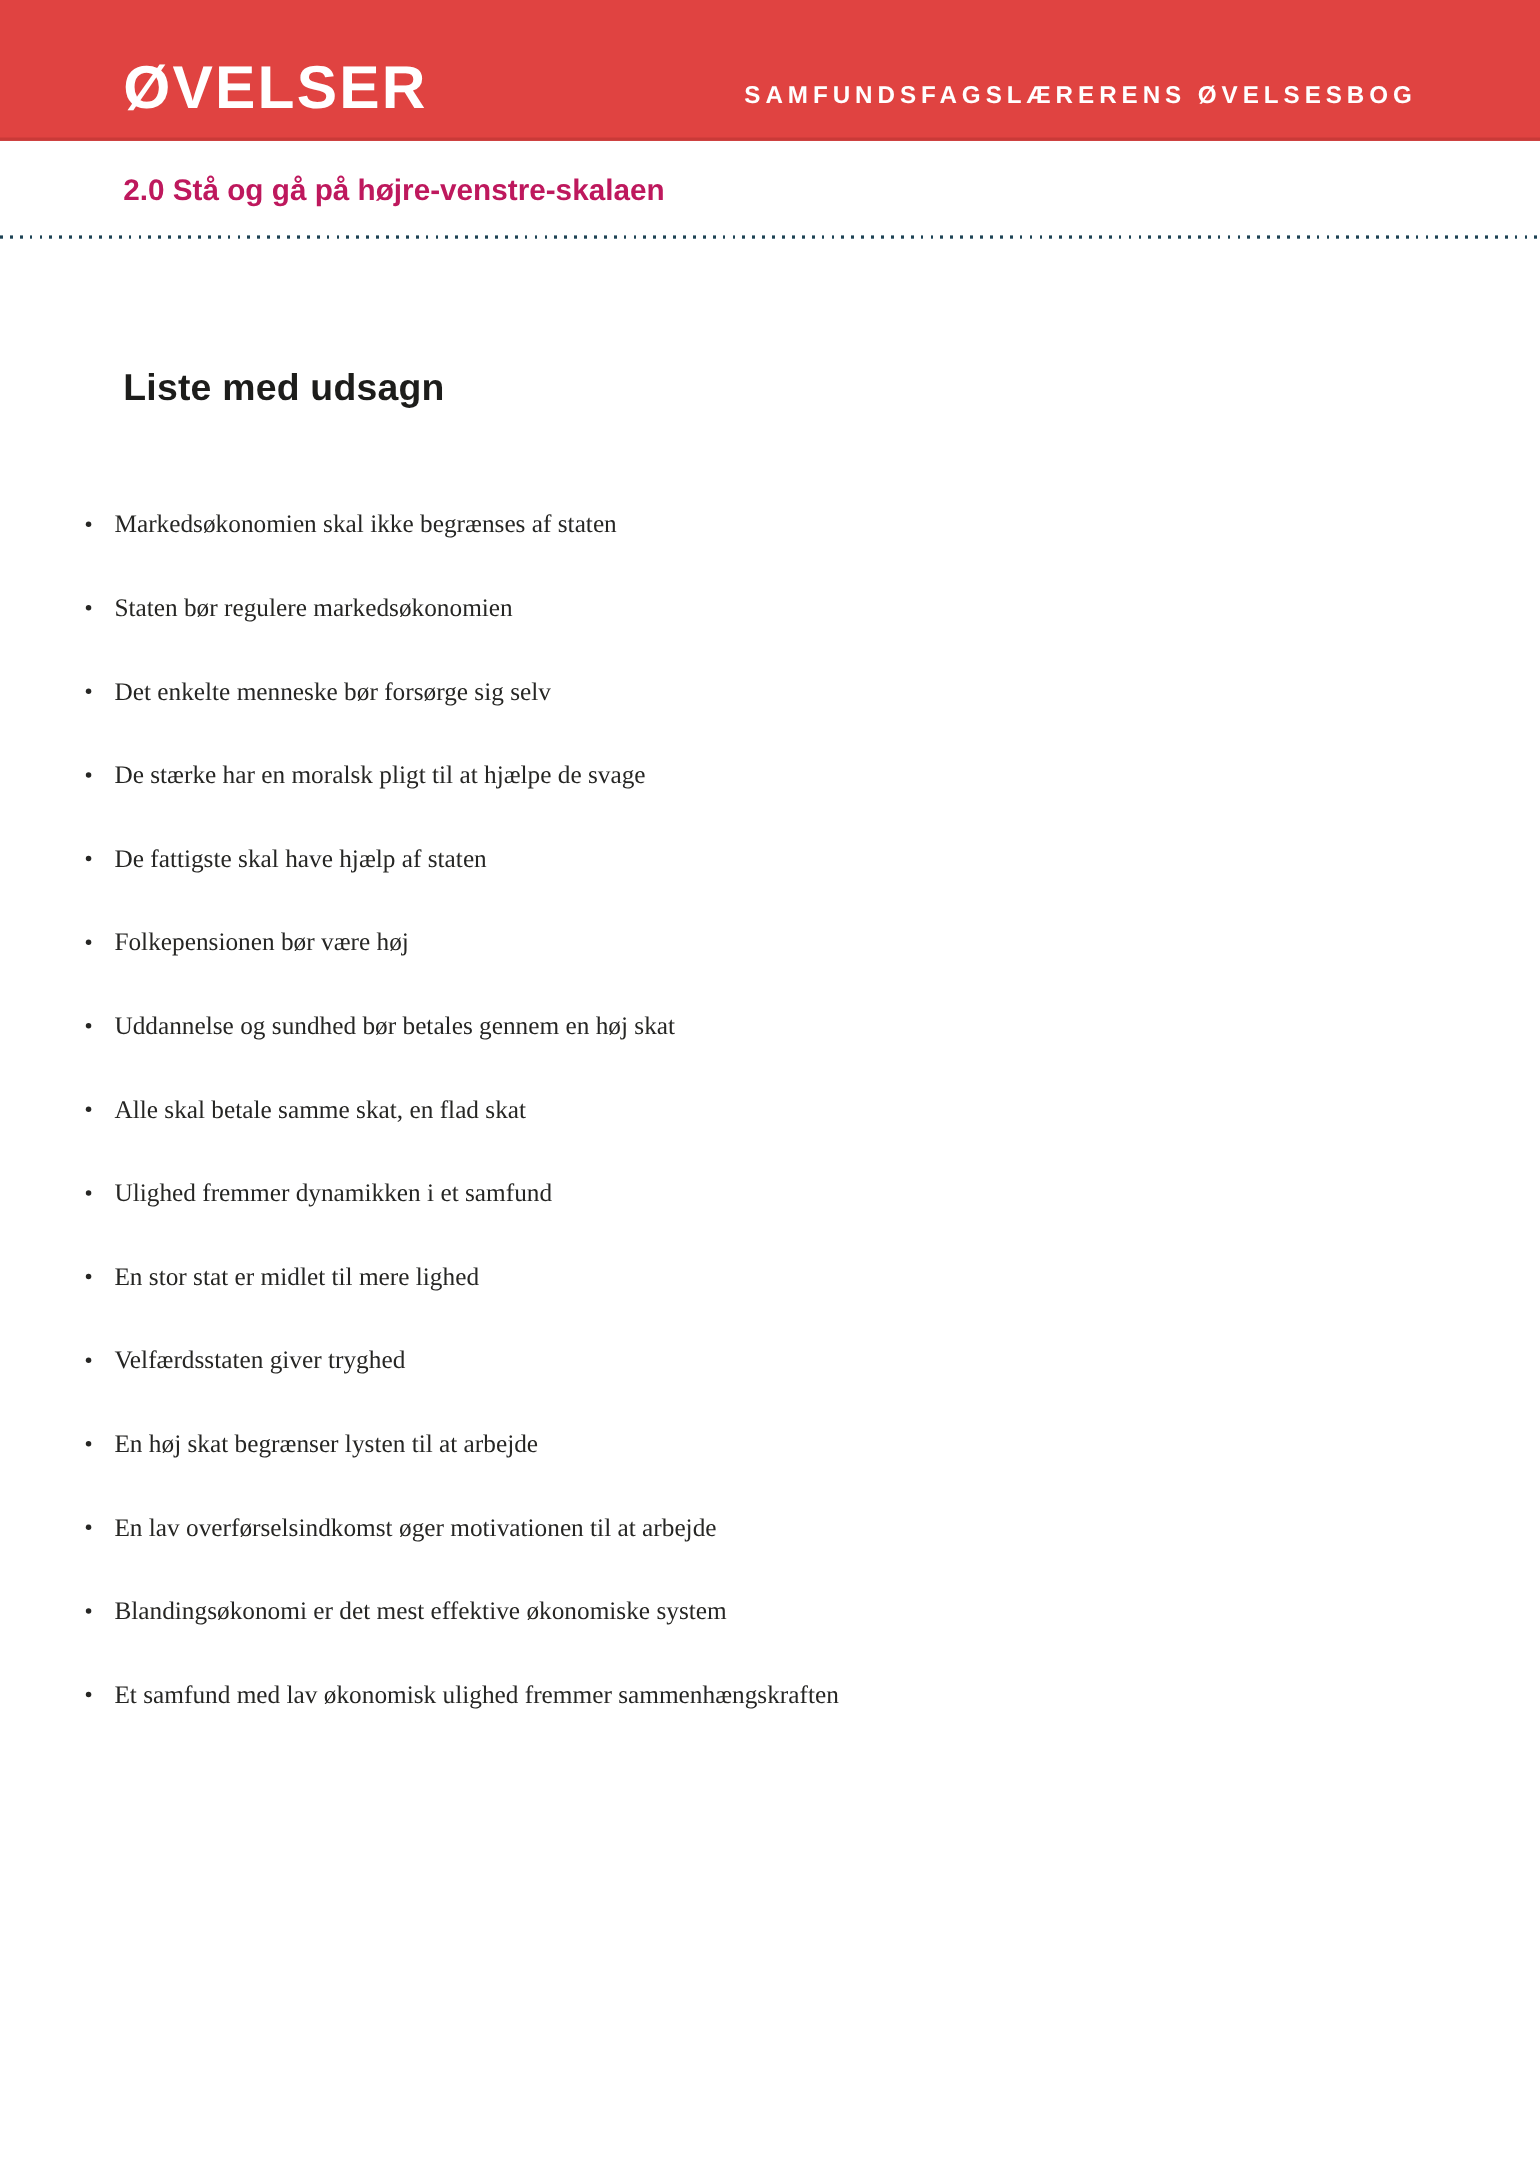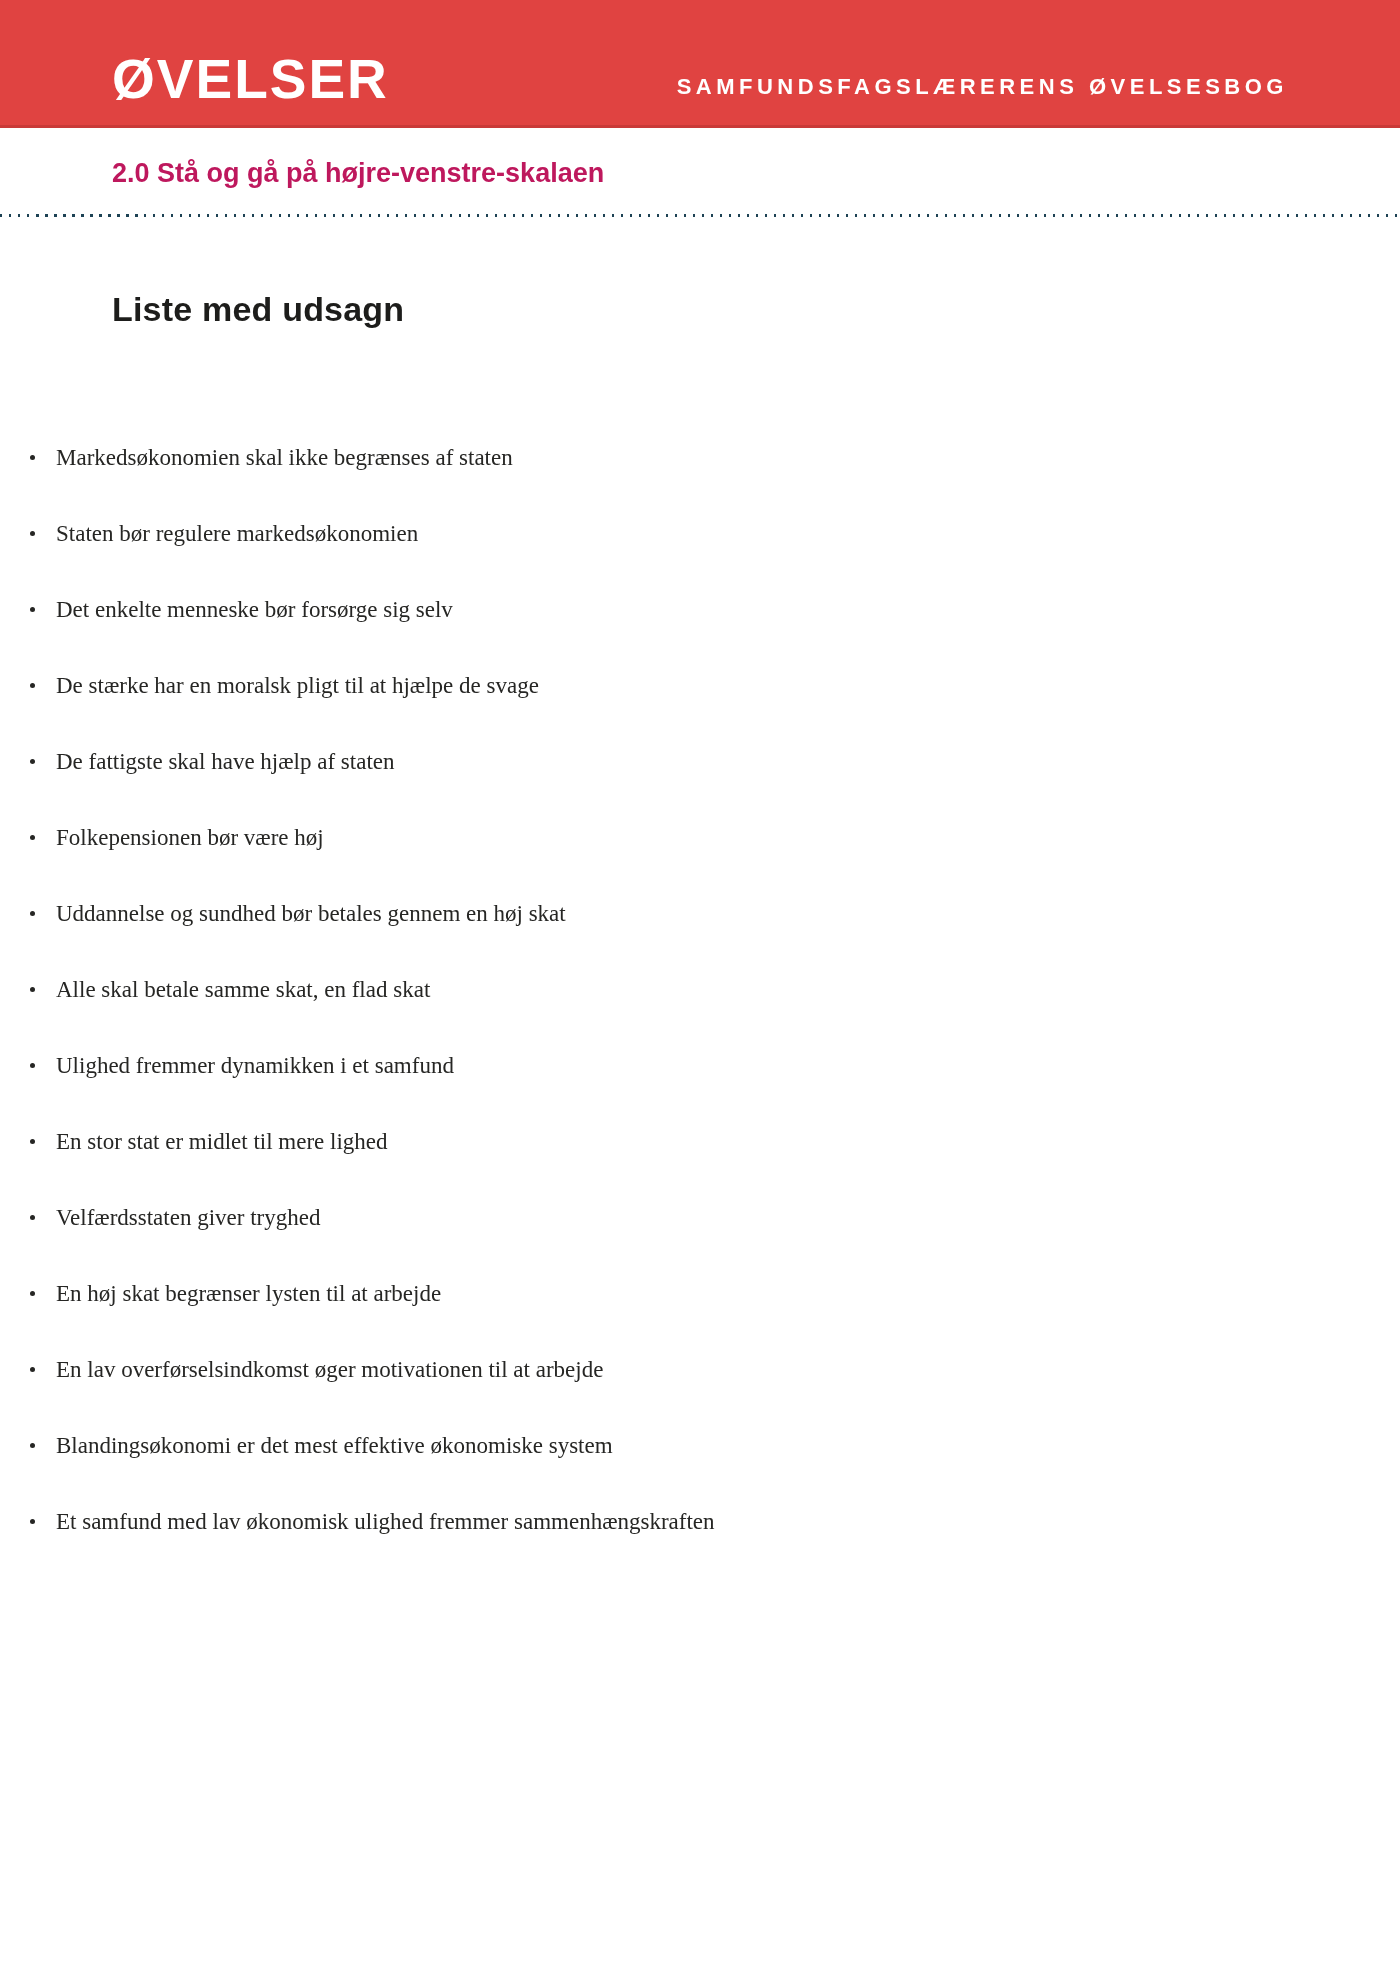--- a/index.html
+++ b/index.html
@@ -55,32 +55,32 @@
     width: 1400px;
     height: 3px;
     background-image: repeating-linear-gradient(
       to right,
       #1d4254 0px, #1d4254 2.5px,
       transparent 2.5px, transparent 9px
     );
   }
   
   .list-heading {
-    margin: 72px 0 0 112px;
+    margin: 116px 0 0 112px;
     color: #1d1d1b;
     font-size: 34px;
     font-weight: 700;
     line-height: 40px;
     letter-spacing: 0.2px;
   }
   
   ul.statements {
     list-style: none;
-    margin-top: 114px;
-    padding-left: 56px;
+    margin-top: 89px;
+    padding-left: 104px;
     padding-right: 120px;
   }
   ul.statements li {
     position: relative;
     font-family: "Liberation Serif", serif;
     font-size: 23px;
     line-height: 30px;
     color: #262624;
     margin-bottom: 46px;
   }

